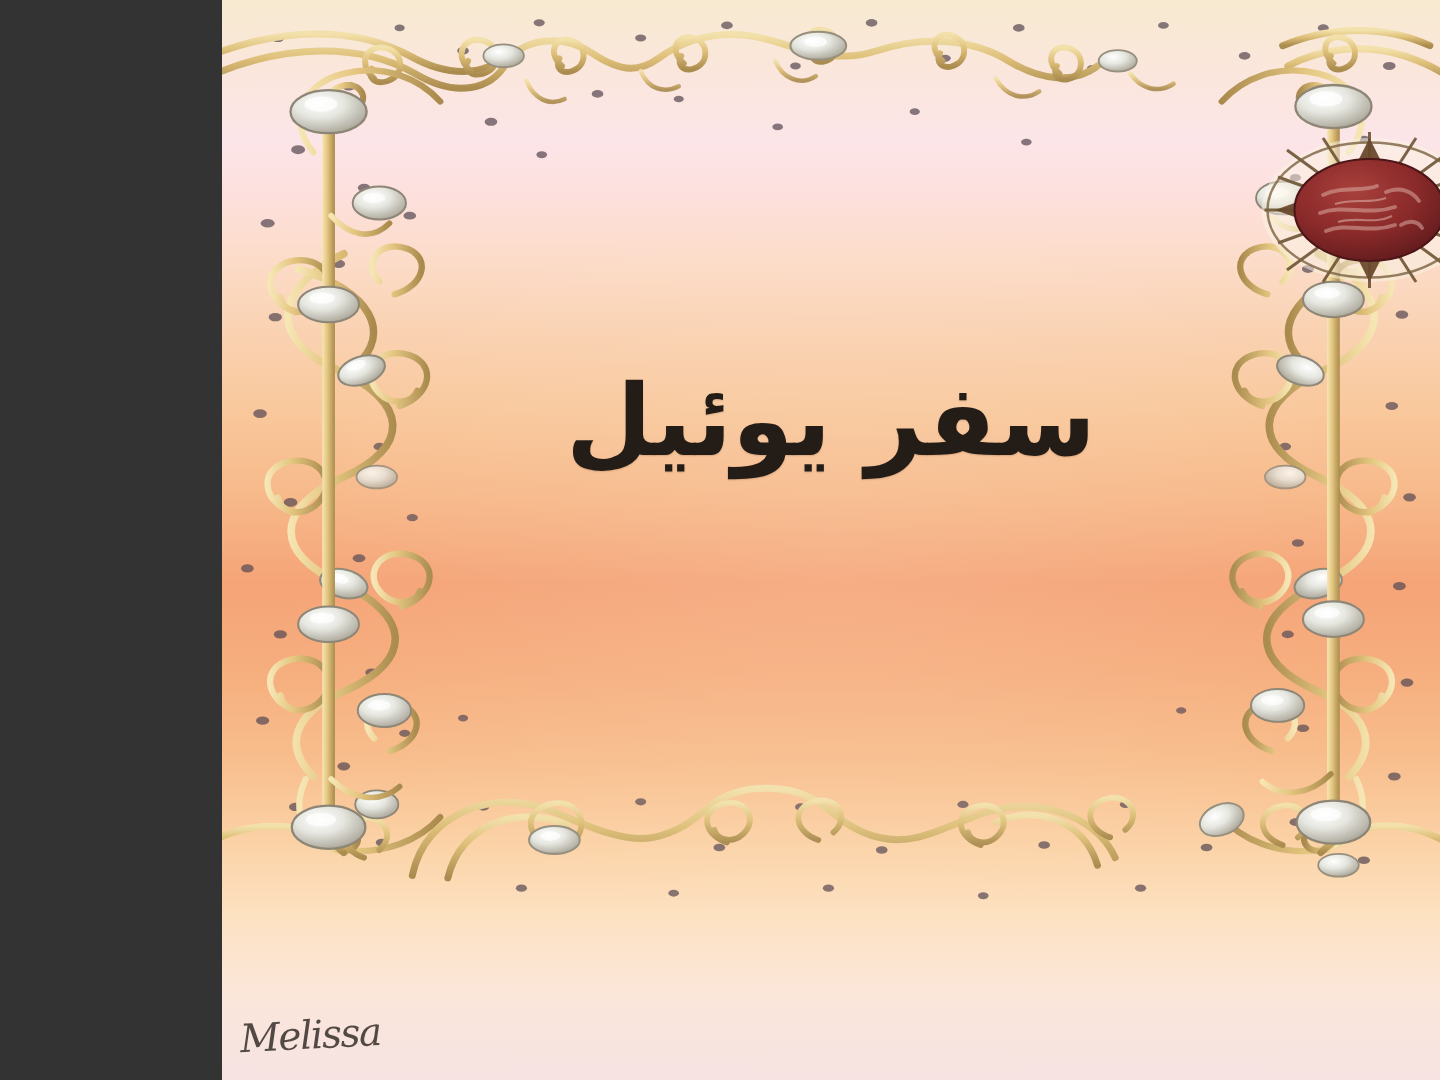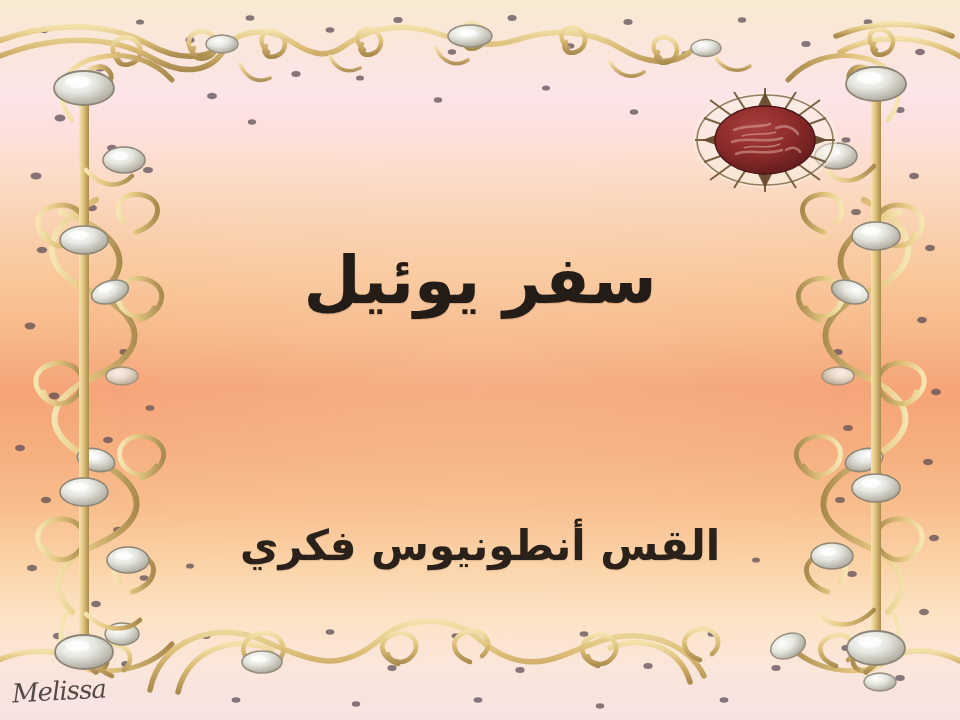--- a/index.html
+++ b/index.html
@@ -3,21 +3,21 @@
 <meta charset="utf-8">
 <title>Book Cover</title>
 <style>
   html, body {
     margin: 0;
     padding: 0;
     background: #333;
   }
   #cover {
     position: relative;
-    width: 960px;
+    width: 812px;
     height: 720px;
     overflow: hidden;
     font-family: "DejaVu Sans", "Liberation Sans", sans-serif;
     
     background:
       linear-gradient(to bottom,
         #f7ead0 0%,
         #fbe6dd 7%,
         #fce5e8 13%,
         #fde0dd 18%,
@@ -465,19 +465,16 @@
         <path d="M52,58 C 64,54 76,58 86,54"></path>
         <path d="M54,70 C 66,66 78,72 90,66"></path>
       </g>
     </svg>
   </div>
 
   <div class="title-wrap">
     <span class="title">سفر يوئيل</span>
   </div>
 
-  <div class="subtitle-wrap">
-    <span class="subtitle">القس أنطونيوس فكري</span>
-  </div>
 
   <div class="watermark">Melissa</div>
 
 </div>
 
 </body></html>

